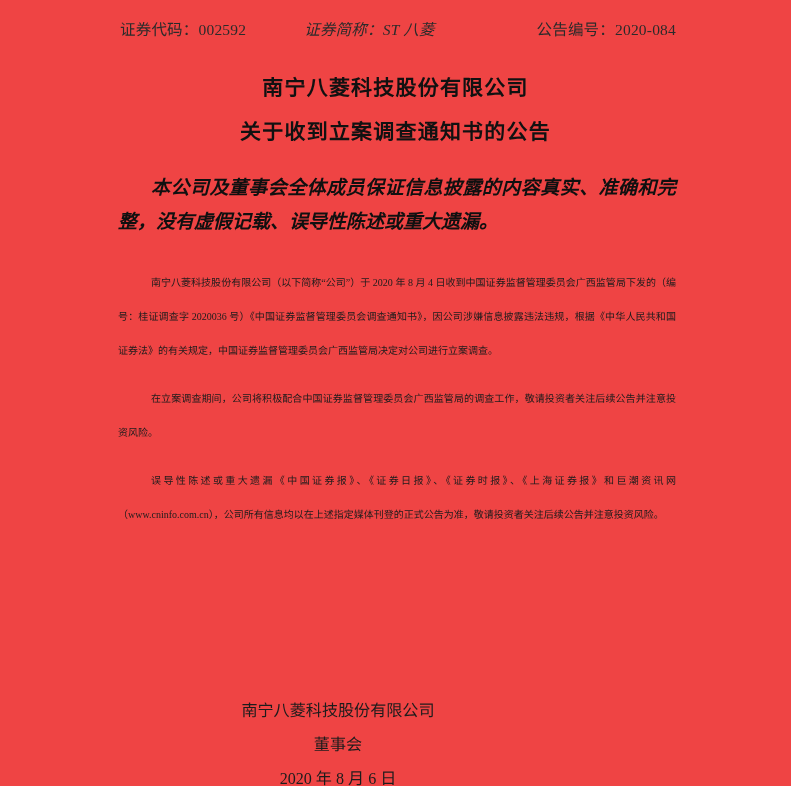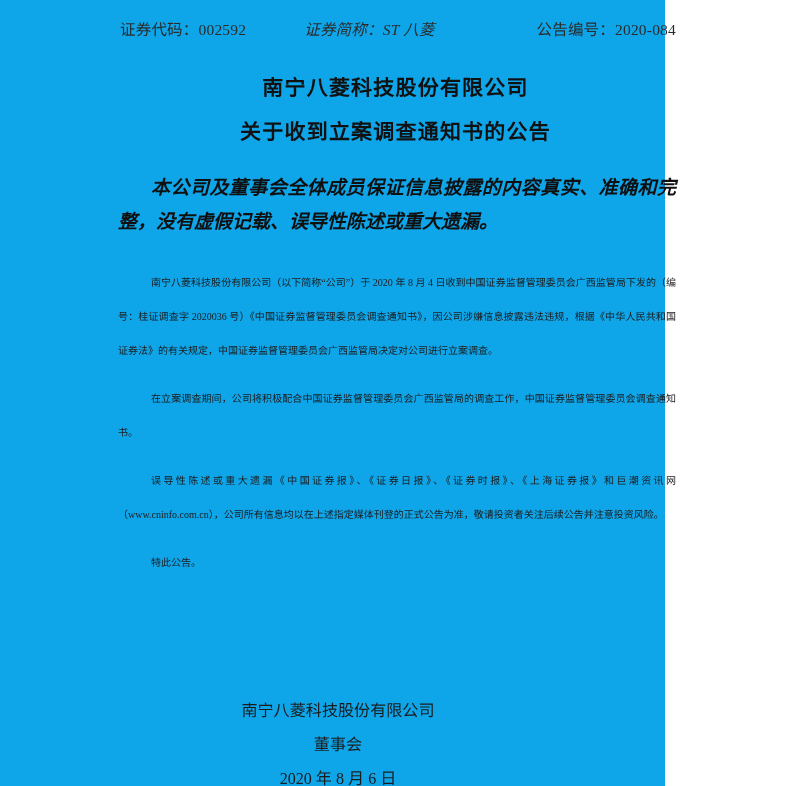--- a/index.html
+++ b/index.html
@@ -13,23 +13,23 @@
     position: relative;
     font-family: "Liberation Serif", "DejaVu Serif", serif;
     color: #1a1a1a;
     overflow: hidden;
   }
 
   .page {
     position: absolute;
     left: 0;
     top: 0;
-    width: 665px;
+    width: 791px;
     height: 786px;
-    background: #0ea5e9;
+    background: #ef4444;
   }
 
   
   .doc-header {
     position: absolute;
     left: 118px;
     top: 19px;
     width: 558px;
     display: flex;
     justify-content: space-between;
@@ -126,22 +126,21 @@
     <span class="hdr-cell hdr-notice">公告编号：2020-084</span>
   </div>
 
   <div class="doc-title line1">南宁八菱科技股份有限公司</div>
   <div class="doc-title line2">关于收到立案调查通知书的公告</div>
 
   <div class="disclaimer">本公司及董事会全体成员保证信息披露的内容真实、准确和完整，没有虚假记载、误导性陈述或重大遗漏。</div>
 
   <div class="body-block" style="top: 266px;">
     <p class="para">南宁八菱科技股份有限公司（以下简称“公司”）于 2020 年 8 月 4 日收到中国证券监督管理委员会广西监管局下发的（编号：桂证调查字 2020036 号）《中国证券监督管理委员会调查通知书》，因公司涉嫌信息披露违法违规，根据《中华人民共和国证券法》的有关规定，中国证券监督管理委员会广西监管局决定对公司进行立案调查。</p>
-    <p class="para">在立案调查期间，公司将积极配合中国证券监督管理委员会广西监管局的调查工作，中国证券监督管理委员会调查通知书。</p>
+    <p class="para">在立案调查期间，公司将积极配合中国证券监督管理委员会广西监管局的调查工作，敬请投资者关注后续公告并注意投资风险。</p>
     <p class="para">误导性陈述或重大遗漏《中国证券报》、《证券日报》、《证券时报》、《上海证券报》和巨潮资讯网（www.cninfo.com.cn），公司所有信息均以在上述指定媒体刊登的正式公告为准，敬请投资者关注后续公告并注意投资风险。</p>
-    <p class="para">特此公告。</p>
   </div>
 
   <div class="signature sig-company">南宁八菱科技股份有限公司</div>
   <div class="signature sig-board">董事会</div>
   <div class="signature sig-date">2020 年 8 月 6 日</div>
 
 </div>
 
 </body></html>

